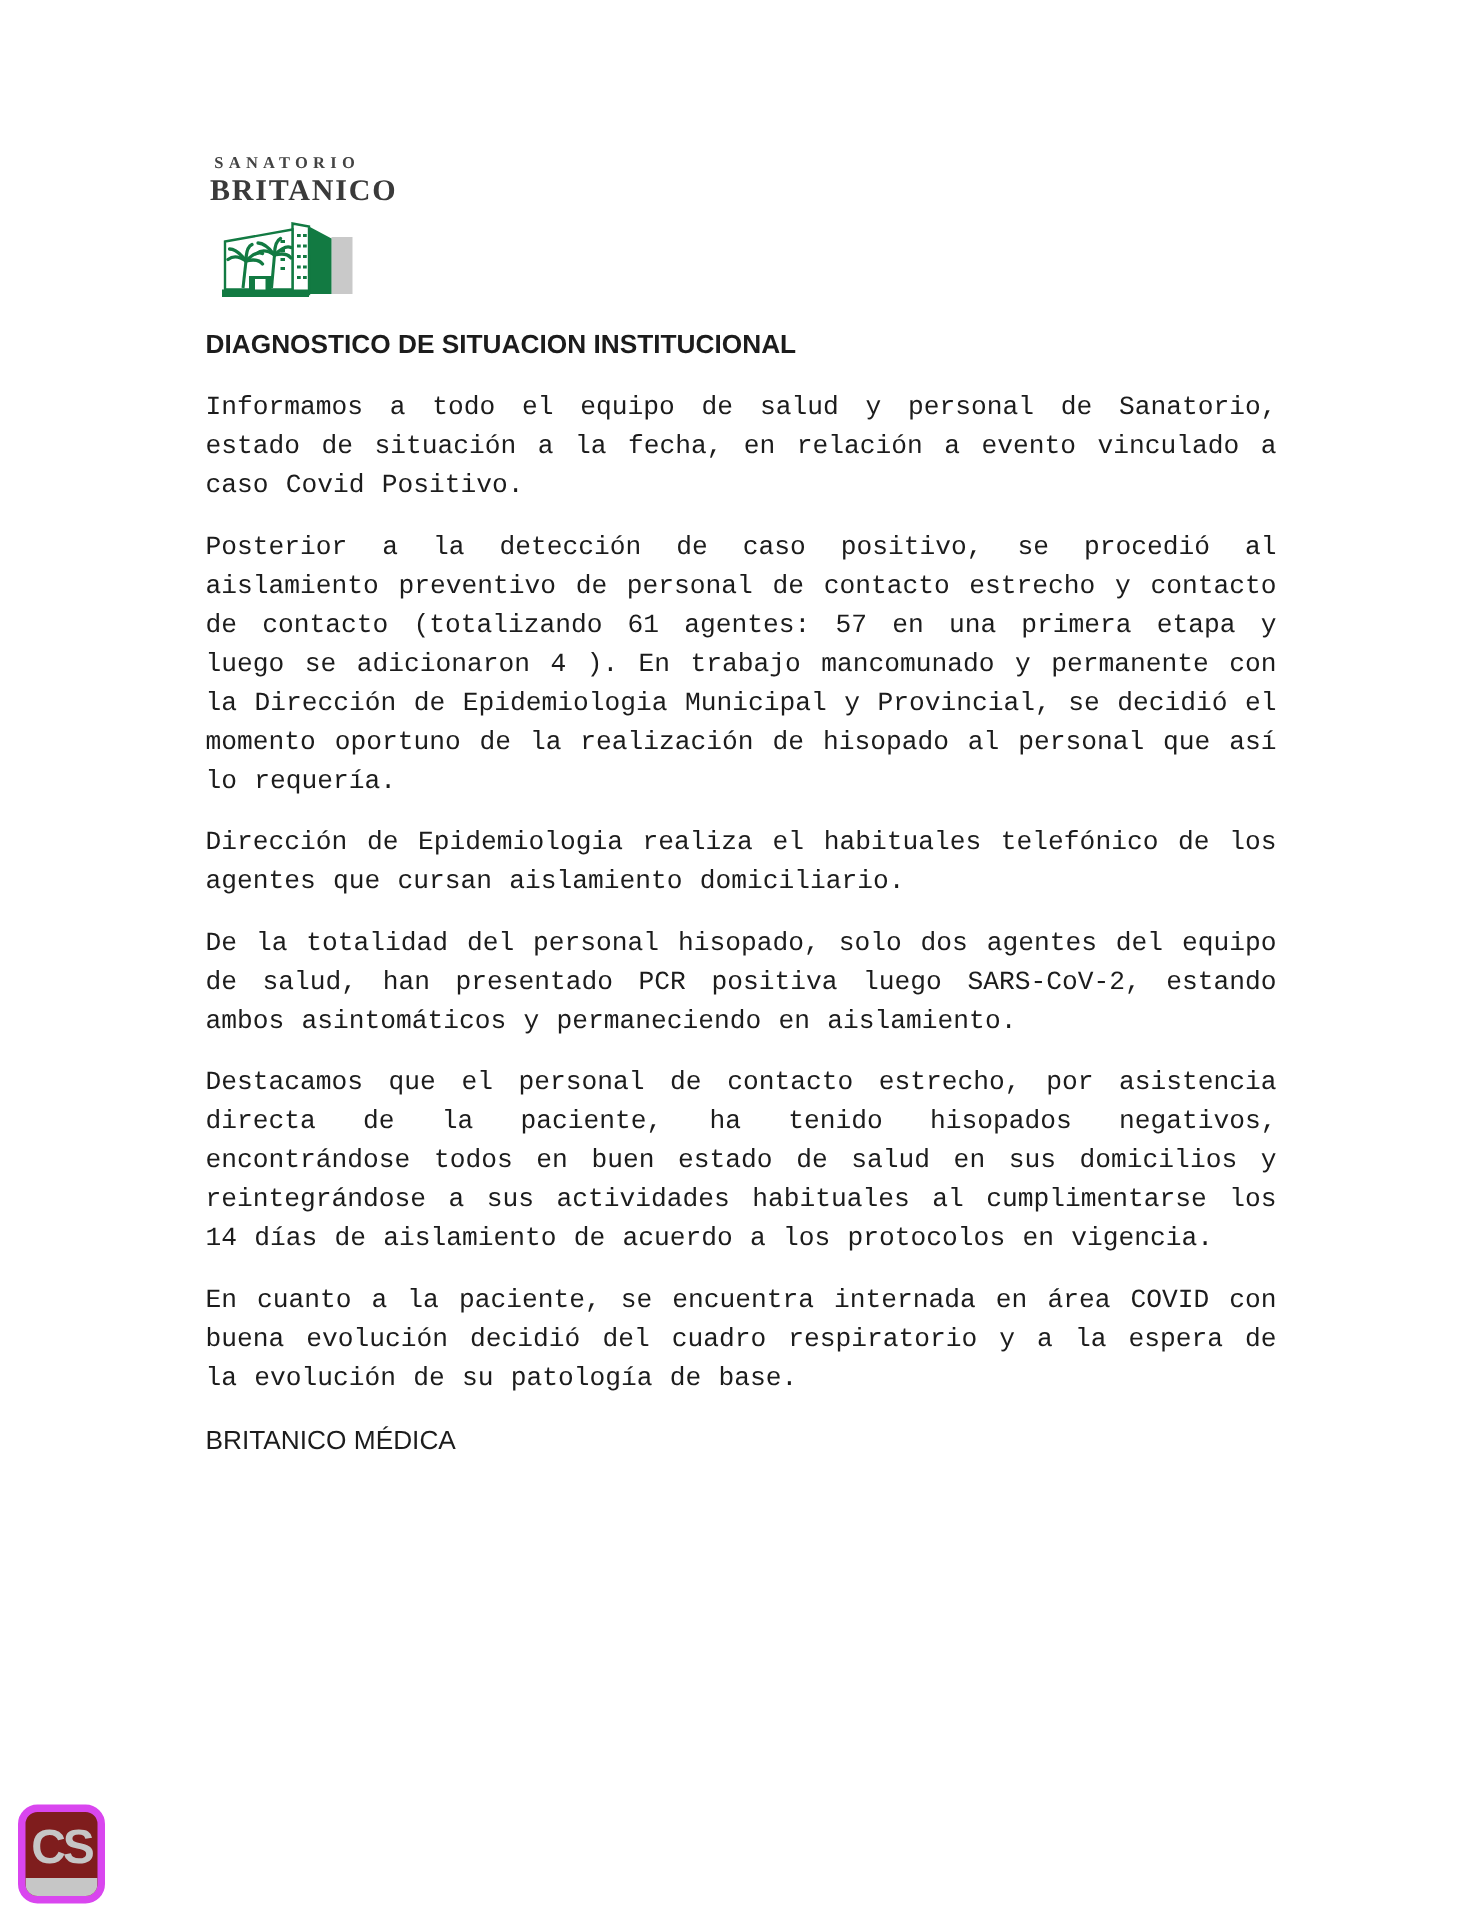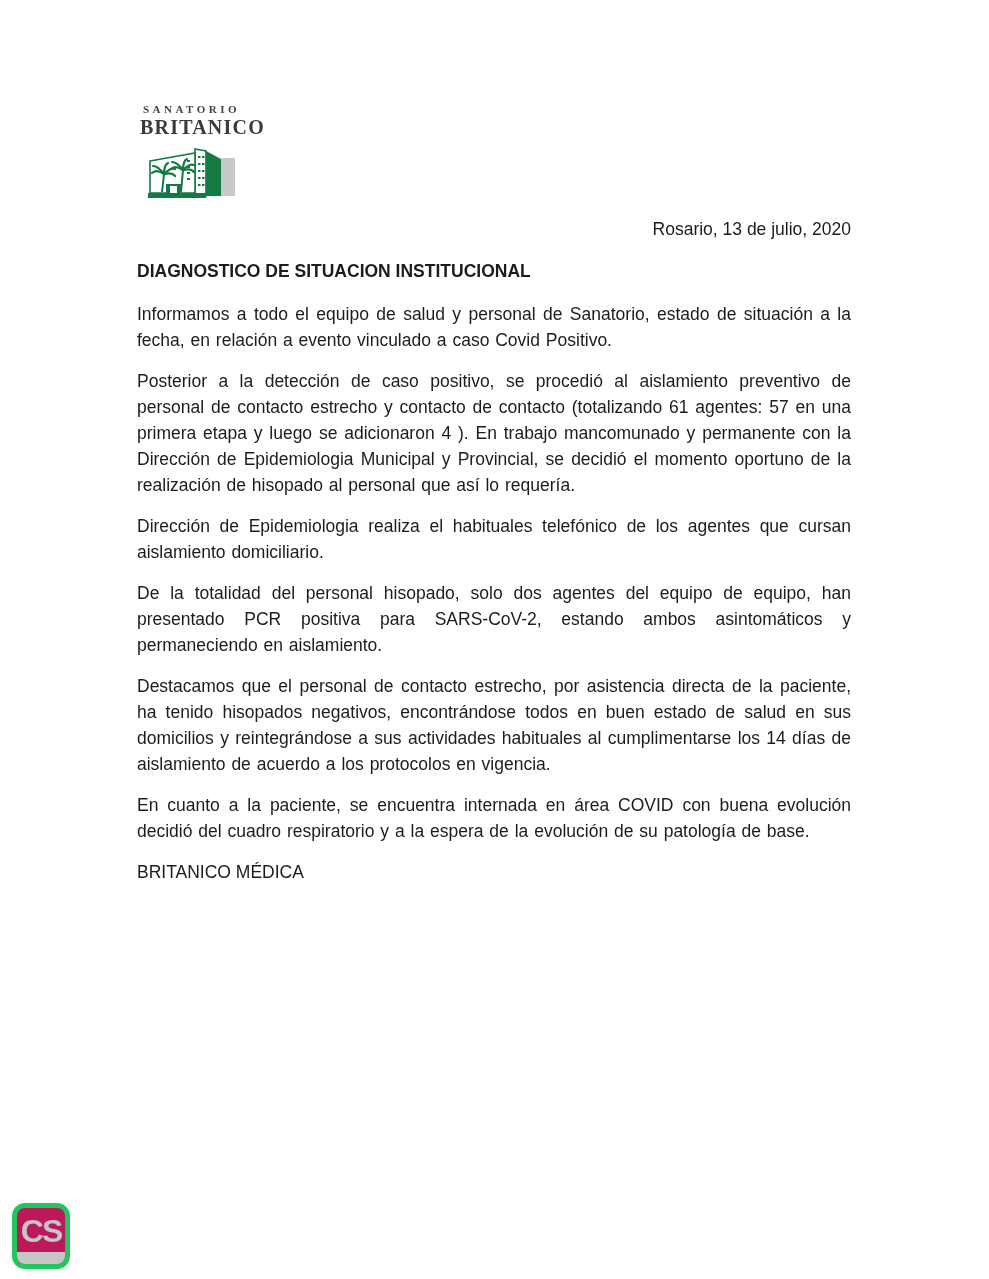--- a/index.html
+++ b/index.html
@@ -41,36 +41,37 @@
   }
   .doc-title {
     font-size: 17.5px; font-weight: 700; line-height: 26px;
     margin: 0 0 17px 0;
   }
   .para {
     font-size: 17.5px; line-height: 26px;
     text-align: justify;
     margin: 0 0 15px 0;
     word-spacing: 1px;
+    font-family: Liberation Mono, monospace;
   }
   .signature {
     font-size: 17.5px; line-height: 26px;
     margin-top: 9px;
   }
 
   
   .watermark {
     position: absolute; left: 12px; top: 1203px;
     display: flex; align-items: flex-start;
   }
   .cs-badge {
     width: 48px; height: 56px;
-    border: 5px solid #22c55e;
+    border: 5px solid #d946ef;
     border-radius: 13px;
-    background: #be185d;
+    background: #7f1d1d;
     position: relative;
     overflow: hidden;
     flex: none;
   }
   .cs-badge-text {
     display: block; text-align: center;
     font-size: 32px; font-weight: 700; letter-spacing: -2px;
     color: #c6c6c6; line-height: 46px;
   }
   .cs-badge-bar {
@@ -144,27 +145,26 @@
           <path d="M38,24 q-6,-8 -11,-8"></path>
           <path d="M38,24 q0,-9 4,-11"></path>
           <path d="M38,24 q7,-7 11,-5"></path>
           <path d="M38,24 q8,-2 11,2"></path>
         </g>
       </svg>
     </div>
   </div>
 
   <div class="doc">
-    <div class="date-line">Rosario, 13 de julio, 2020</div>
     <div class="doc-title">DIAGNOSTICO DE SITUACION INSTITUCIONAL</div>
     <div>
         <p class="para">Informamos a todo el equipo de salud y personal de Sanatorio, estado de situación a la fecha, en relación a evento vinculado a caso Covid Positivo.</p>
         <p class="para">Posterior a la detección de caso positivo, se procedió al aislamiento preventivo de personal de contacto estrecho y contacto de contacto (totalizando 61 agentes: 57 en una primera etapa y luego se adicionaron 4 ). En trabajo mancomunado y permanente con la Dirección de Epidemiologia Municipal y Provincial, se decidió el momento oportuno de la realización de hisopado al personal que así lo requería.</p>
         <p class="para">Dirección de Epidemiologia realiza el habituales telefónico de los agentes que cursan aislamiento domiciliario.</p>
-        <p class="para">De la totalidad del personal hisopado, solo dos agentes del equipo de equipo, han presentado PCR positiva para SARS-CoV-2, estando ambos asintomáticos y permaneciendo en aislamiento.</p>
+        <p class="para">De la totalidad del personal hisopado, solo dos agentes del equipo de salud, han presentado PCR positiva luego SARS-CoV-2, estando ambos asintomáticos y permaneciendo en aislamiento.</p>
         <p class="para">Destacamos que el personal de contacto estrecho, por asistencia directa de la paciente, ha tenido hisopados negativos, encontrándose todos en buen estado de salud en sus domicilios y reintegrándose a sus actividades habituales al cumplimentarse los 14 días de aislamiento de acuerdo a los protocolos en vigencia.</p>
         <p class="para">En cuanto a la paciente, se encuentra internada en área COVID con buena evolución decidió del cuadro respiratorio y a la espera de la evolución de su patología de base.</p>
       </div>
     <div class="signature">BRITANICO MÉDICA</div>
   </div>
 
   <div class="watermark">
     <div class="cs-badge">
       <span class="cs-badge-text">CS</span>
       <span class="cs-badge-bar"></span>

